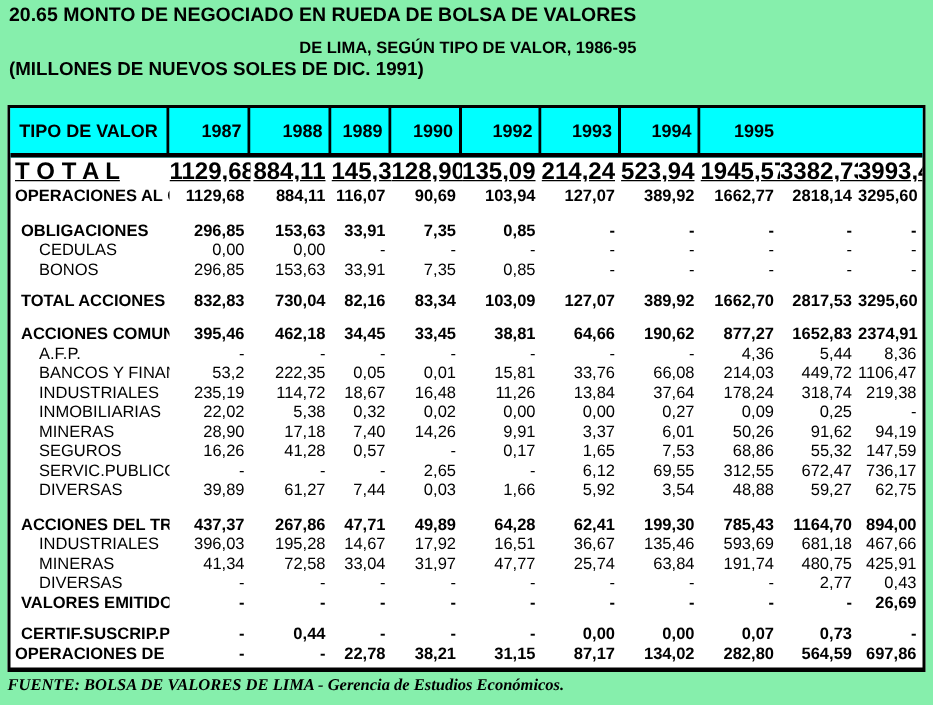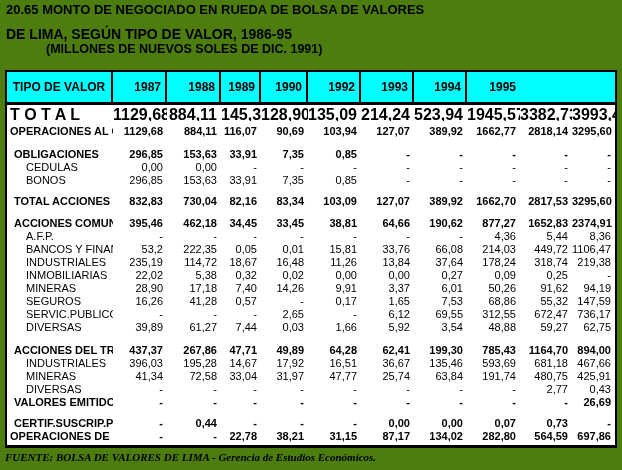--- a/index.html
+++ b/index.html
@@ -1,23 +1,23 @@
 <!DOCTYPE html>
 <html><head>
 <meta charset="utf-8">
 <style>
   html,body{margin:0;padding:0;background:#ffffff;}
   .page{
-    position:relative;width:622px;height:470px;background:#4d7c0f;
+    position:relative;width:622px;height:470px;background:#86efac;
     font-family:"Liberation Sans", sans-serif;color:#000;overflow:hidden;
   }
   .title{position:absolute;left:6px;top:3px;font-weight:bold;line-height:1.15;}
   .title .l1{font-size:13px;margin-bottom:8px;}
-  .title .l2{font-size:14px;}
-  .title .l3{font-size:12.5px;margin-left:40px;}
+  .title .l2{font-size:11px;text-align:right;}
+  .title .l3{font-size:12.5px;}
   .table{
     position:absolute;left:5px;top:70px;width:608px;
     border:2px solid #000;border-bottom-width:3px;background:#fff;
     --cols:106px 54px 54px 40px 47px 53px 53px 53px 53px 52px 43px;
   }
   .thead{
     display:grid;grid-template-columns:var(--cols);
     height:30px;border-bottom:3px solid #000;background:#00ffff;
   }
   .hcell{

